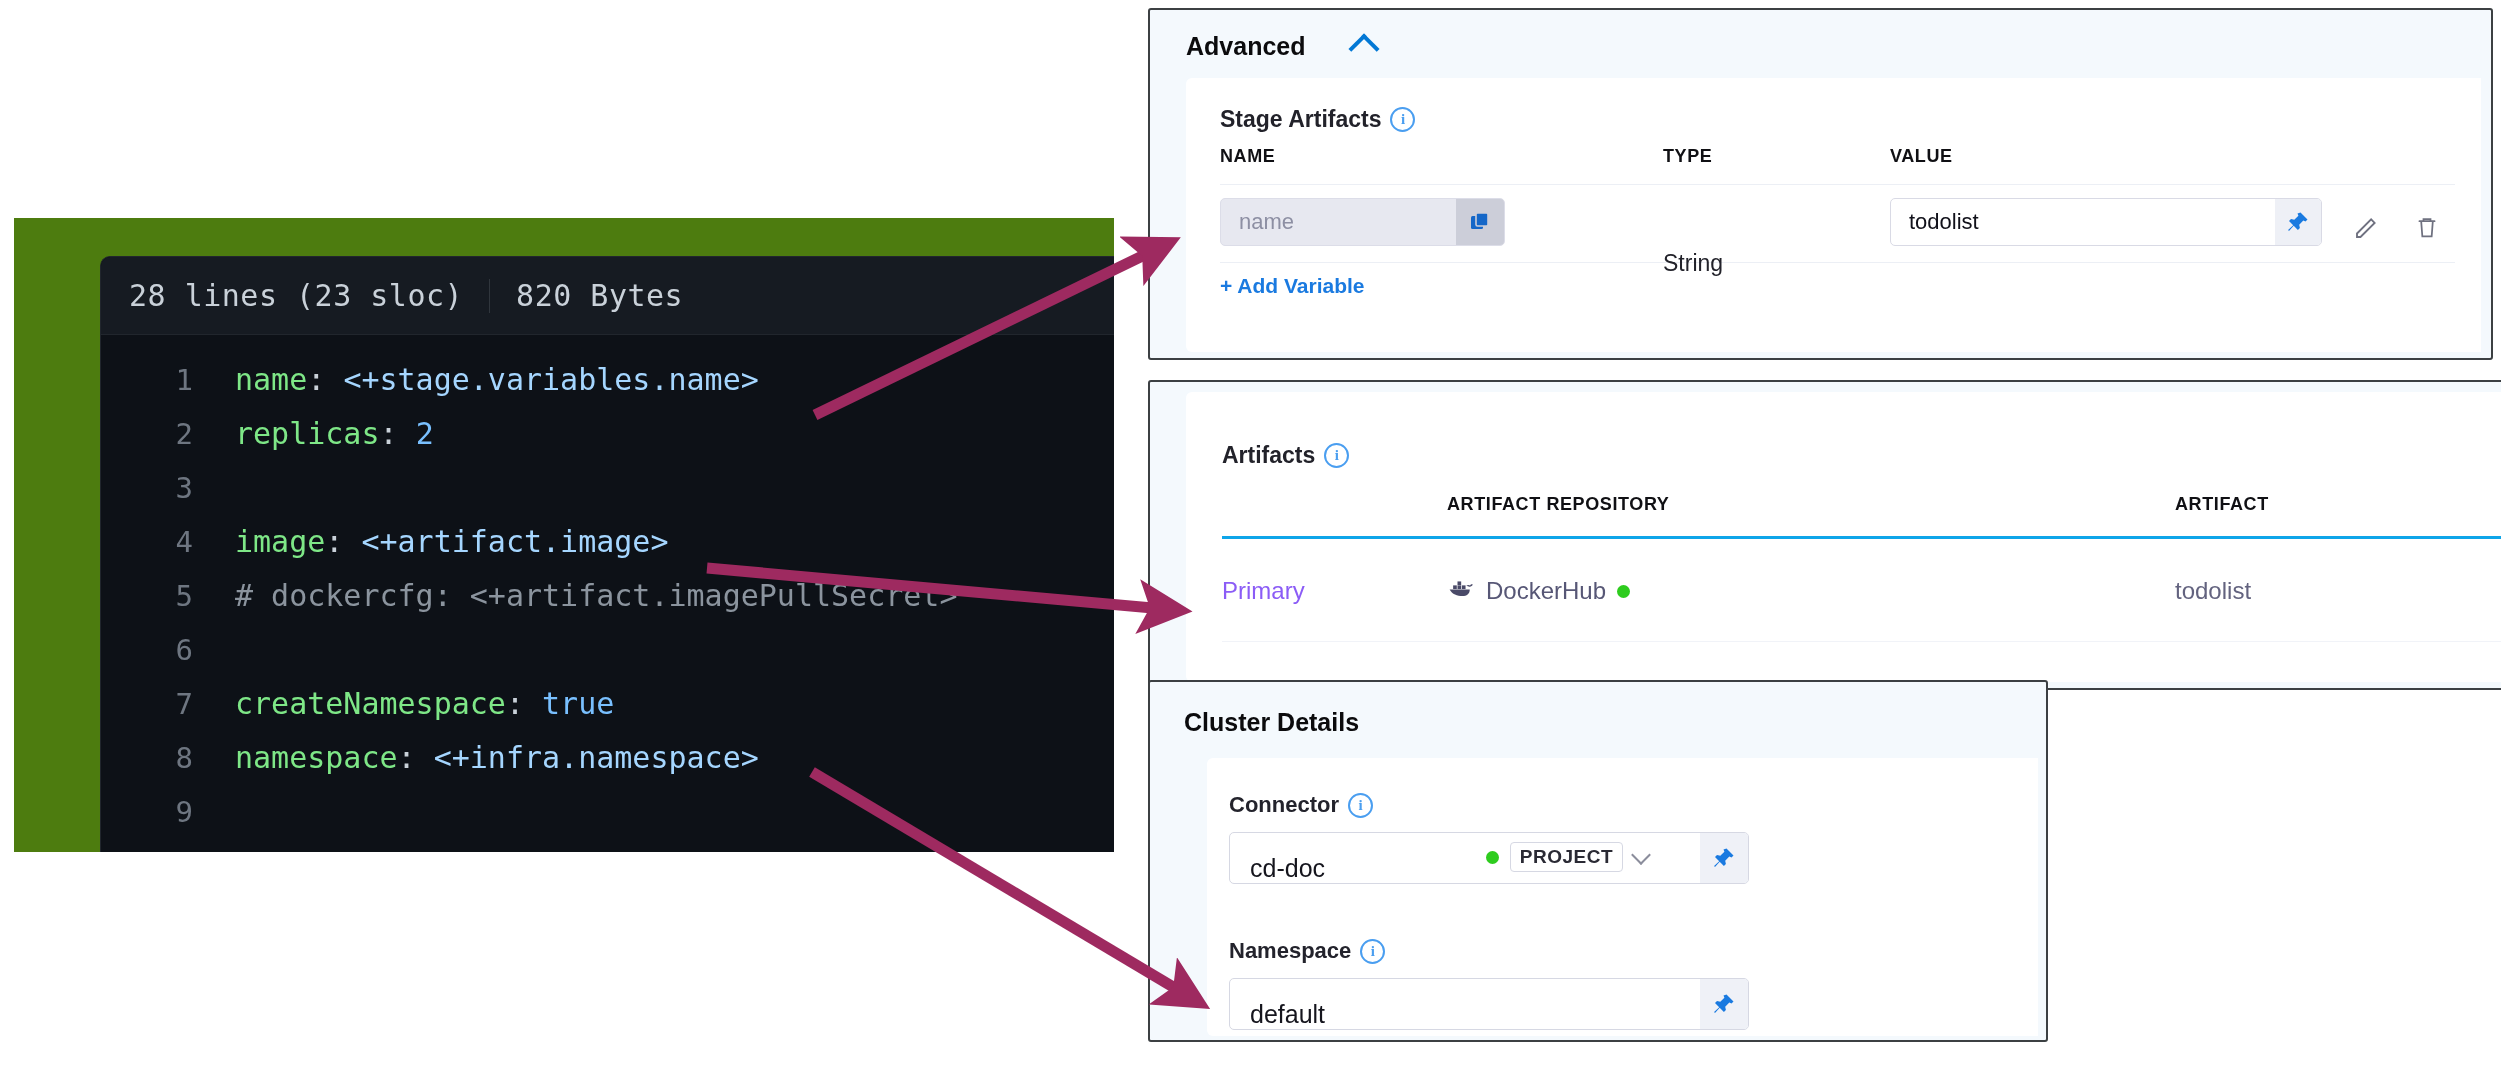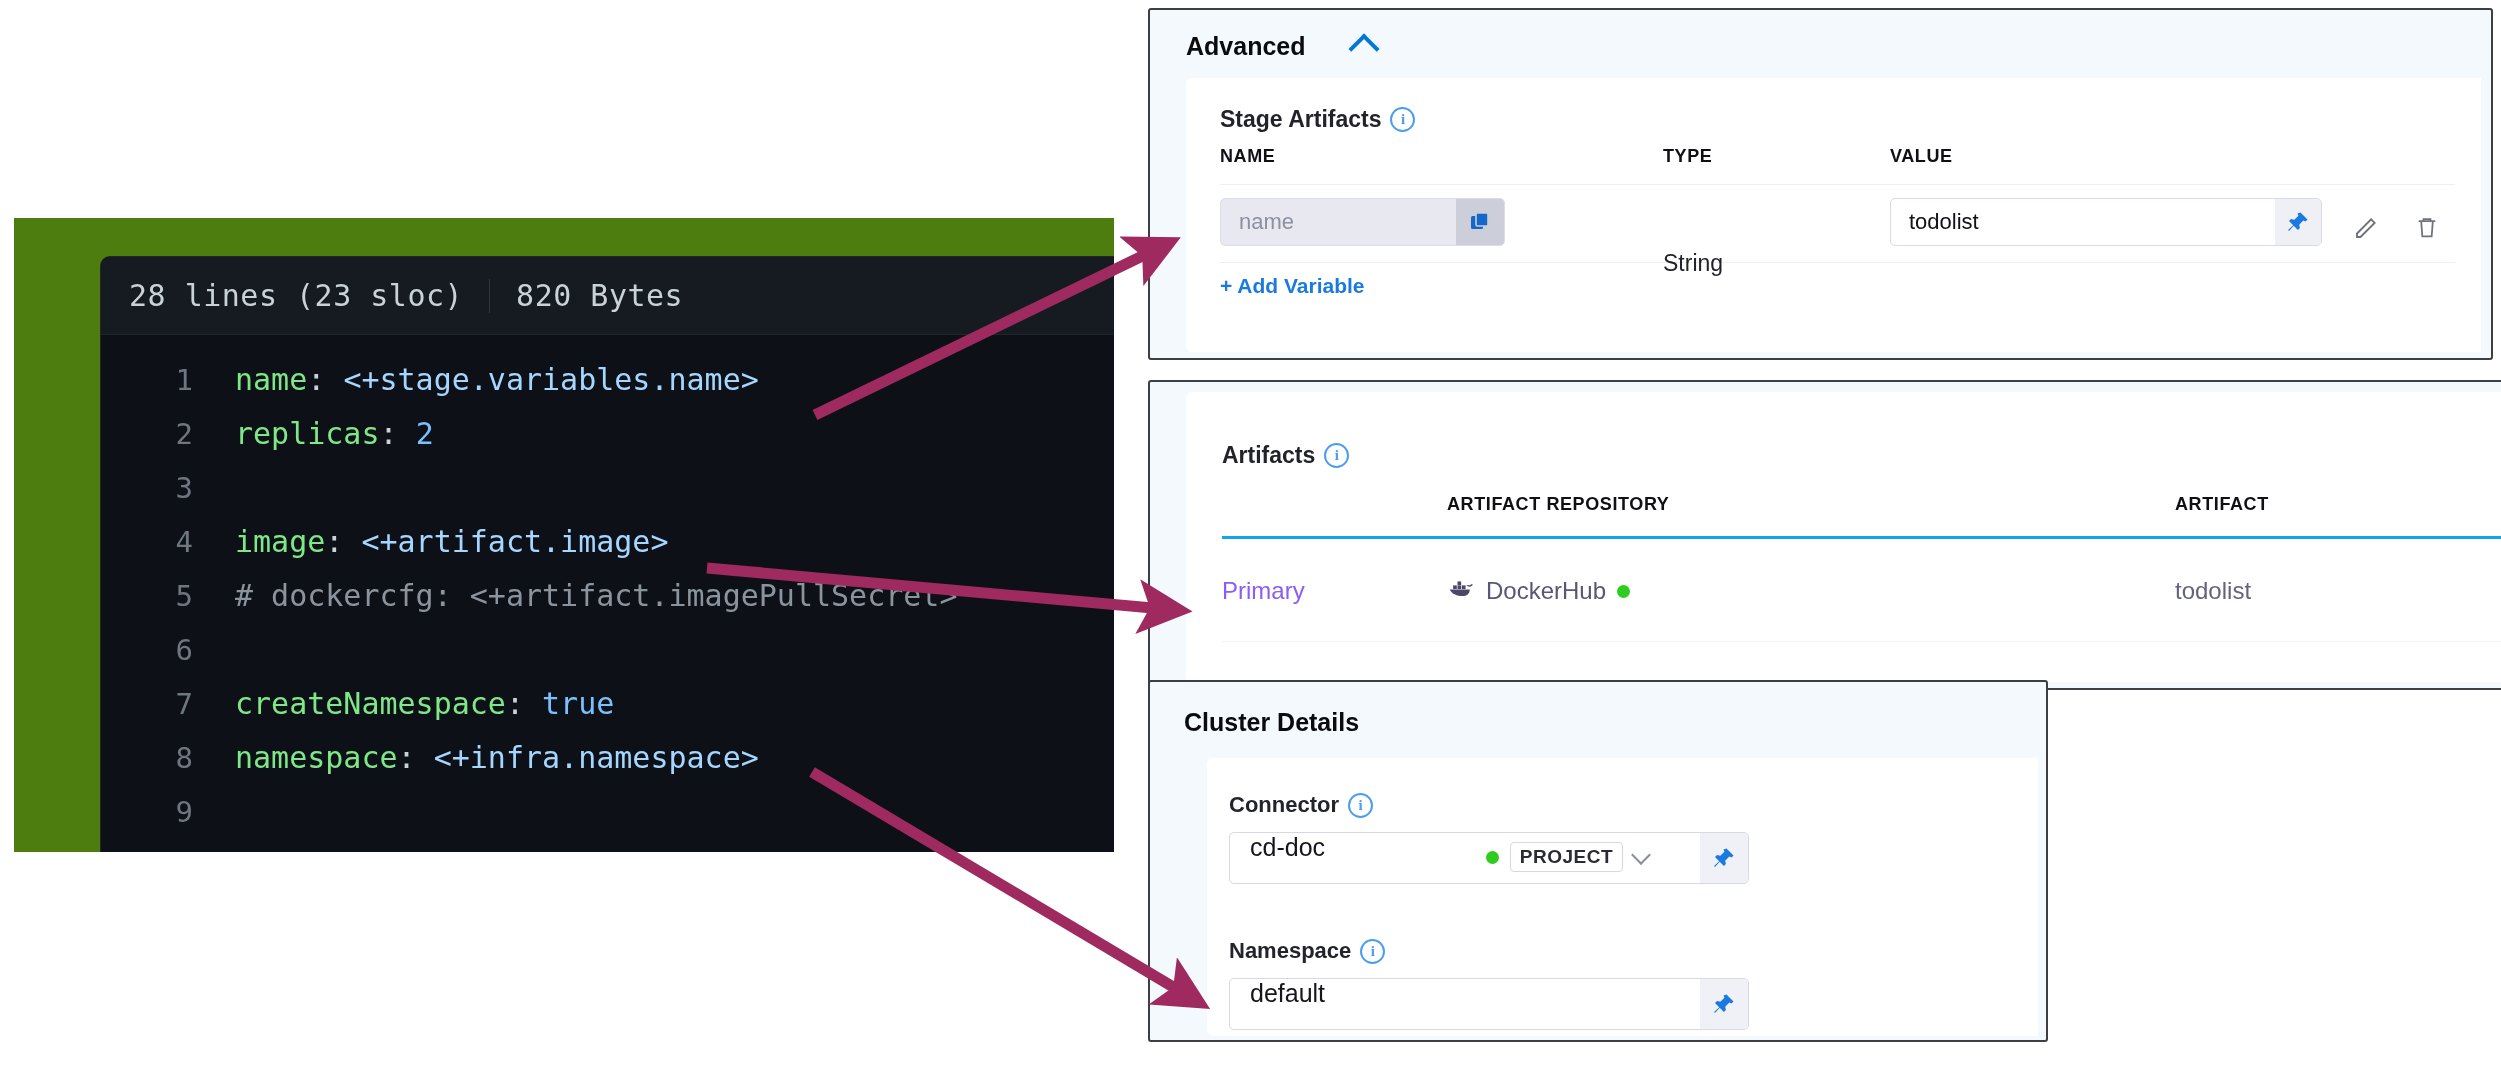--- a/index.html
+++ b/index.html
@@ -299,21 +299,21 @@
     gap: 9px;
   }
   .text-input {
     position: absolute;
     box-sizing: border-box;
     height: 52px;
     background: #fff;
     border: 1px solid #d6d8e3;
     border-radius: 5px;
     display: flex;
-    align-items: flex-start;
+    align-items: flex-end;
     font-size: 25px;
     color: #15151d;
     padding-left: 20px;
   }
   .input-pin {
     position: absolute;
     right: 0; top: 0;
     width: 48px; height: 50px;
     background: #eff1f7;
     border-radius: 0 4px 4px 0;

